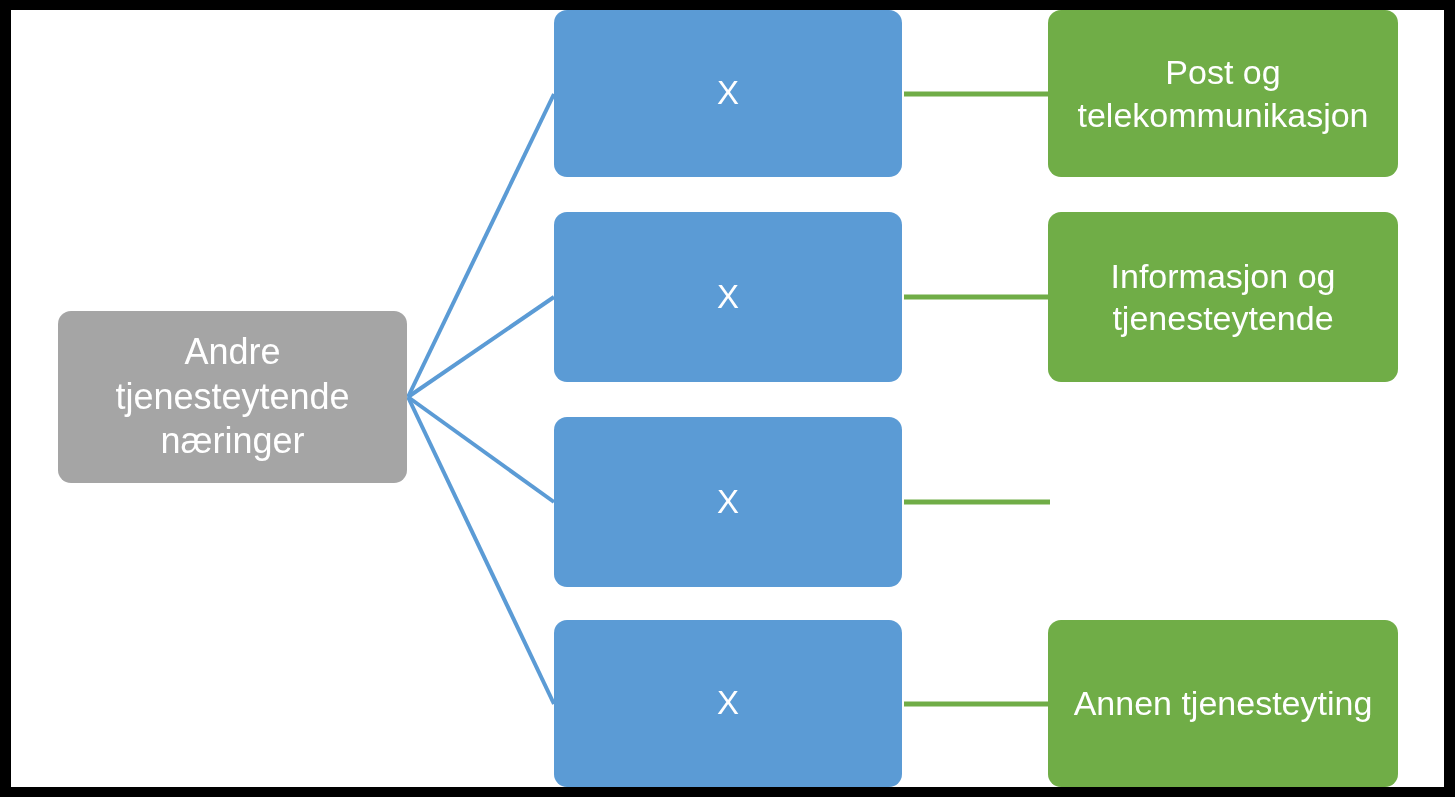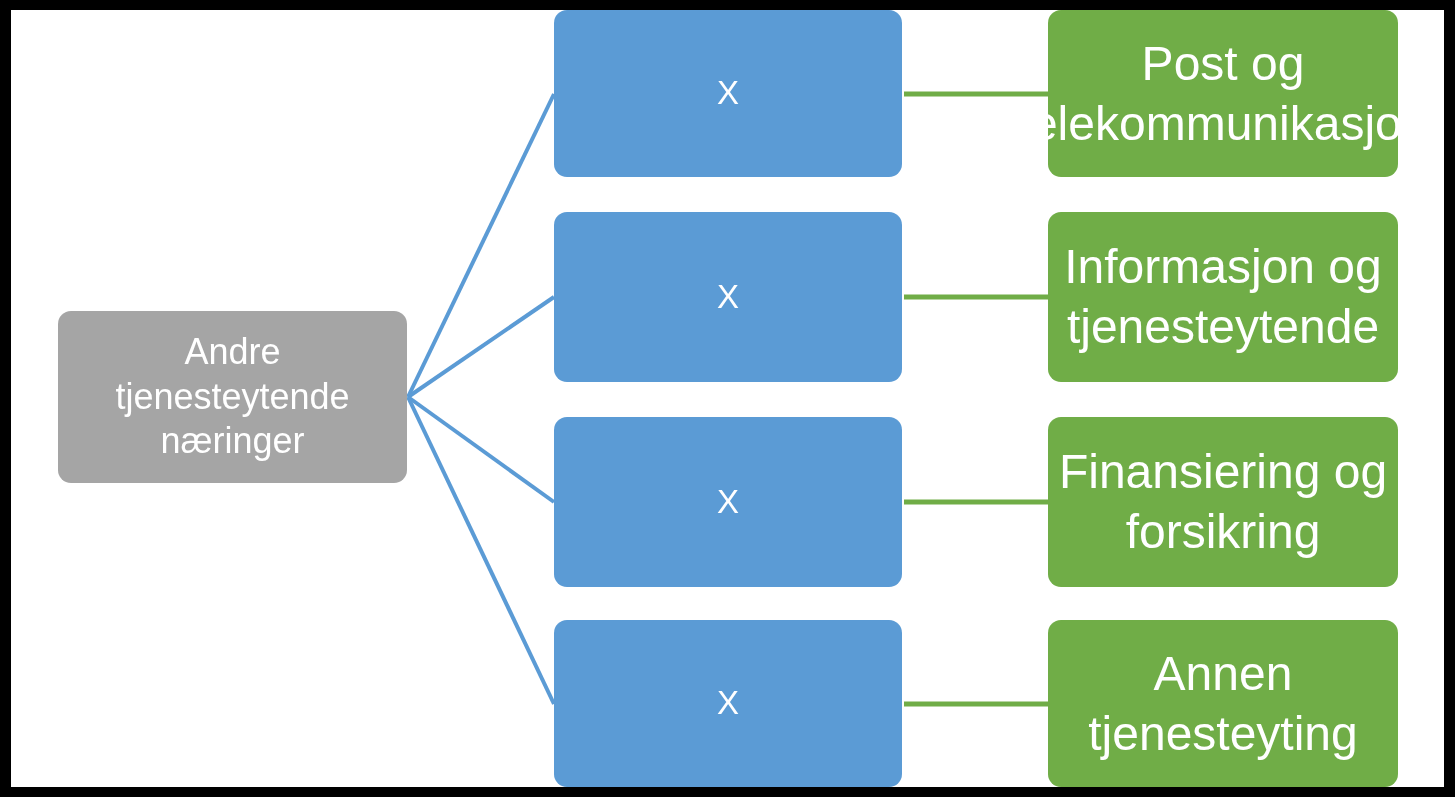--- a/index.html
+++ b/index.html
@@ -75,21 +75,21 @@
     background: #5b9bd5;
     left: 543px;
     width: 348px;
     font-size: 33px;
   }
 
   .node-leaf {
     background: #70ad47;
     left: 1037px;
     width: 350px;
-    font-size: 48px;
+    font-size: 34px;
     padding: 0 6px;
   }
 
   
   .row-0 { top: 0px;   height: 167px; }
   .row-1 { top: 202px; height: 170px; }
   .row-2 { top: 407px; height: 170px; }
   .row-3 { top: 610px; height: 167px; }
 
   
@@ -123,18 +123,16 @@
 
     <div class="node node-mid row-0">X</div>
     <div class="node node-mid row-1">X</div>
     <div class="node node-mid row-2">X</div>
     <div class="node node-mid row-3">X</div>
 
     <div class="node node-leaf row-0">Post og
 telekommunikasjon</div>
     <div class="node node-leaf row-1">Informasjon og
 tjenesteytende</div>
-    <div class="node node-leaf row-2">Finansiering og
-forsikring</div>
     <div class="node node-leaf row-3">Annen tjenesteyting</div>
 
   </div>
 </div>
 
 </body></html>

